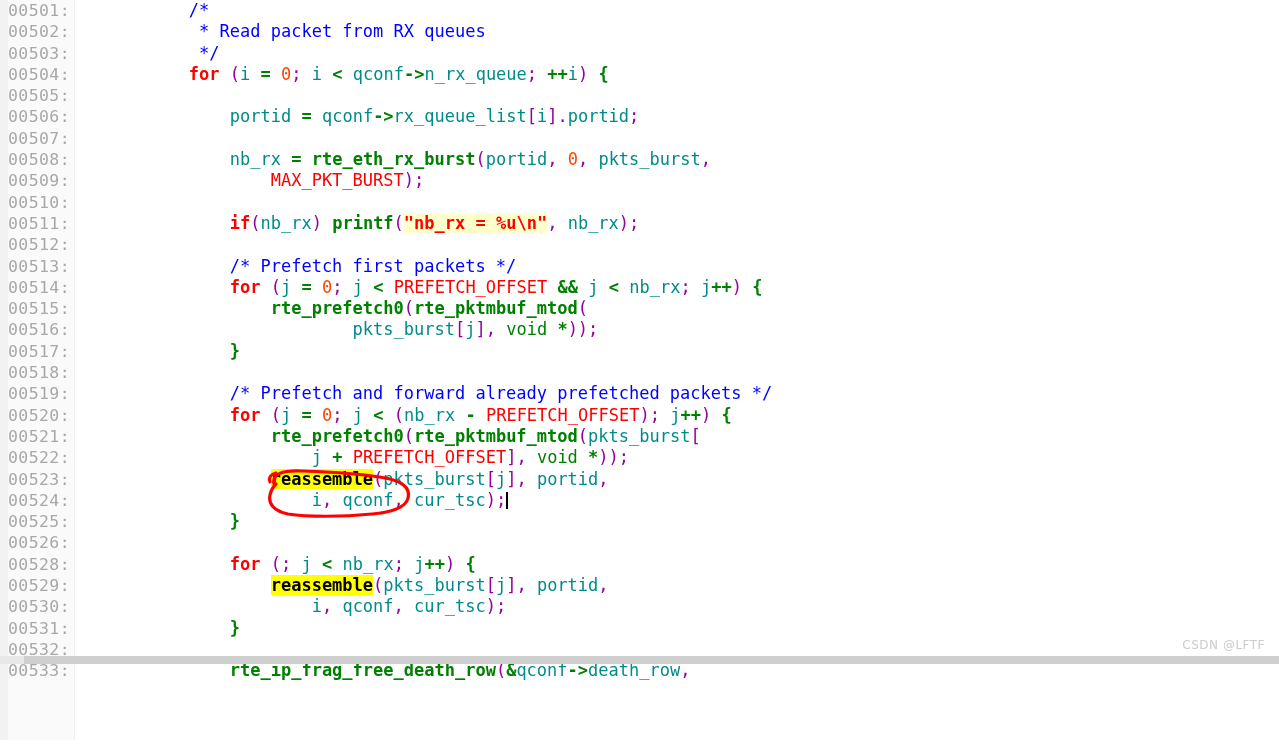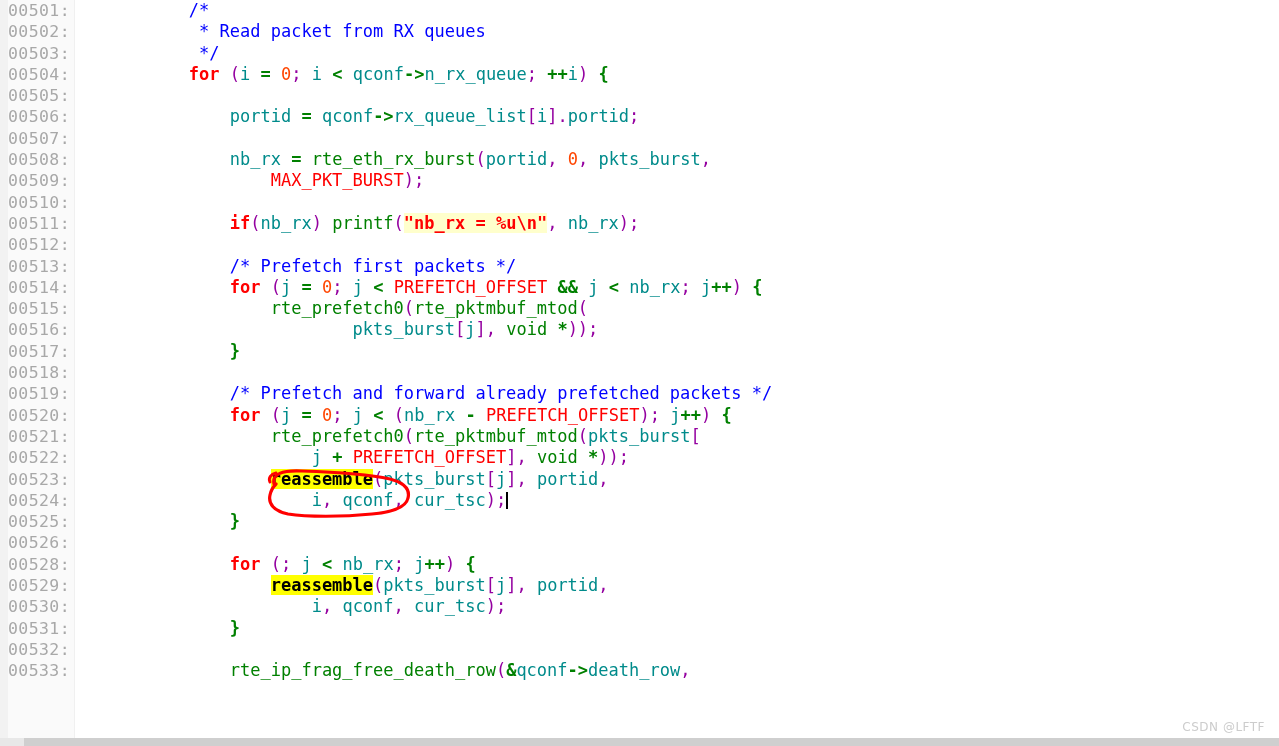--- a/index.html
+++ b/index.html
@@ -10,21 +10,21 @@
   body {
     width: 1279px;
     height: 746px;
     overflow: hidden;
     font-family: "DejaVu Sans Mono", monospace;
   }
 
   #viewer {
     position: relative;
     width: 1279px;
-    height: 746px;
+    height: 664px;
     background: #ffffff;
   }
 
   
   .left-strip {
     position: absolute;
     left: 0; top: 0;
     width: 8px;
     height: 740px;
     background: #f2f2f2;
@@ -73,21 +73,21 @@
     display: inline-block;
     vertical-align: top;
     white-space: pre;
   }
 
   
   .t-cm   { color: #0000ff; }                 
   .t-kw   { color: #ff0000; font-weight: bold; text-align: center; }  
   .t-pn   { color: #9400a0; }                 
   .t-id   { color: #008b8b; }                 
-  .t-fn   { color: #008000; font-weight: normal; }  
+  .t-fn   { color: #008000; font-weight: bold; }  
   .t-mac  { color: #ff0000; }                 
   .t-num  { color: #ff4500; }                 
   .t-op   { color: #008000; font-weight: bold;}   
   .t-str  { color: #ff0000; font-weight: bold; background: #ffffcc; } 
   .t-ty   { color: #008000; text-align: center; }                 
   .t-plain{ color: #000000; }
 
   
   .t-hl {
     background: #ffff00;

